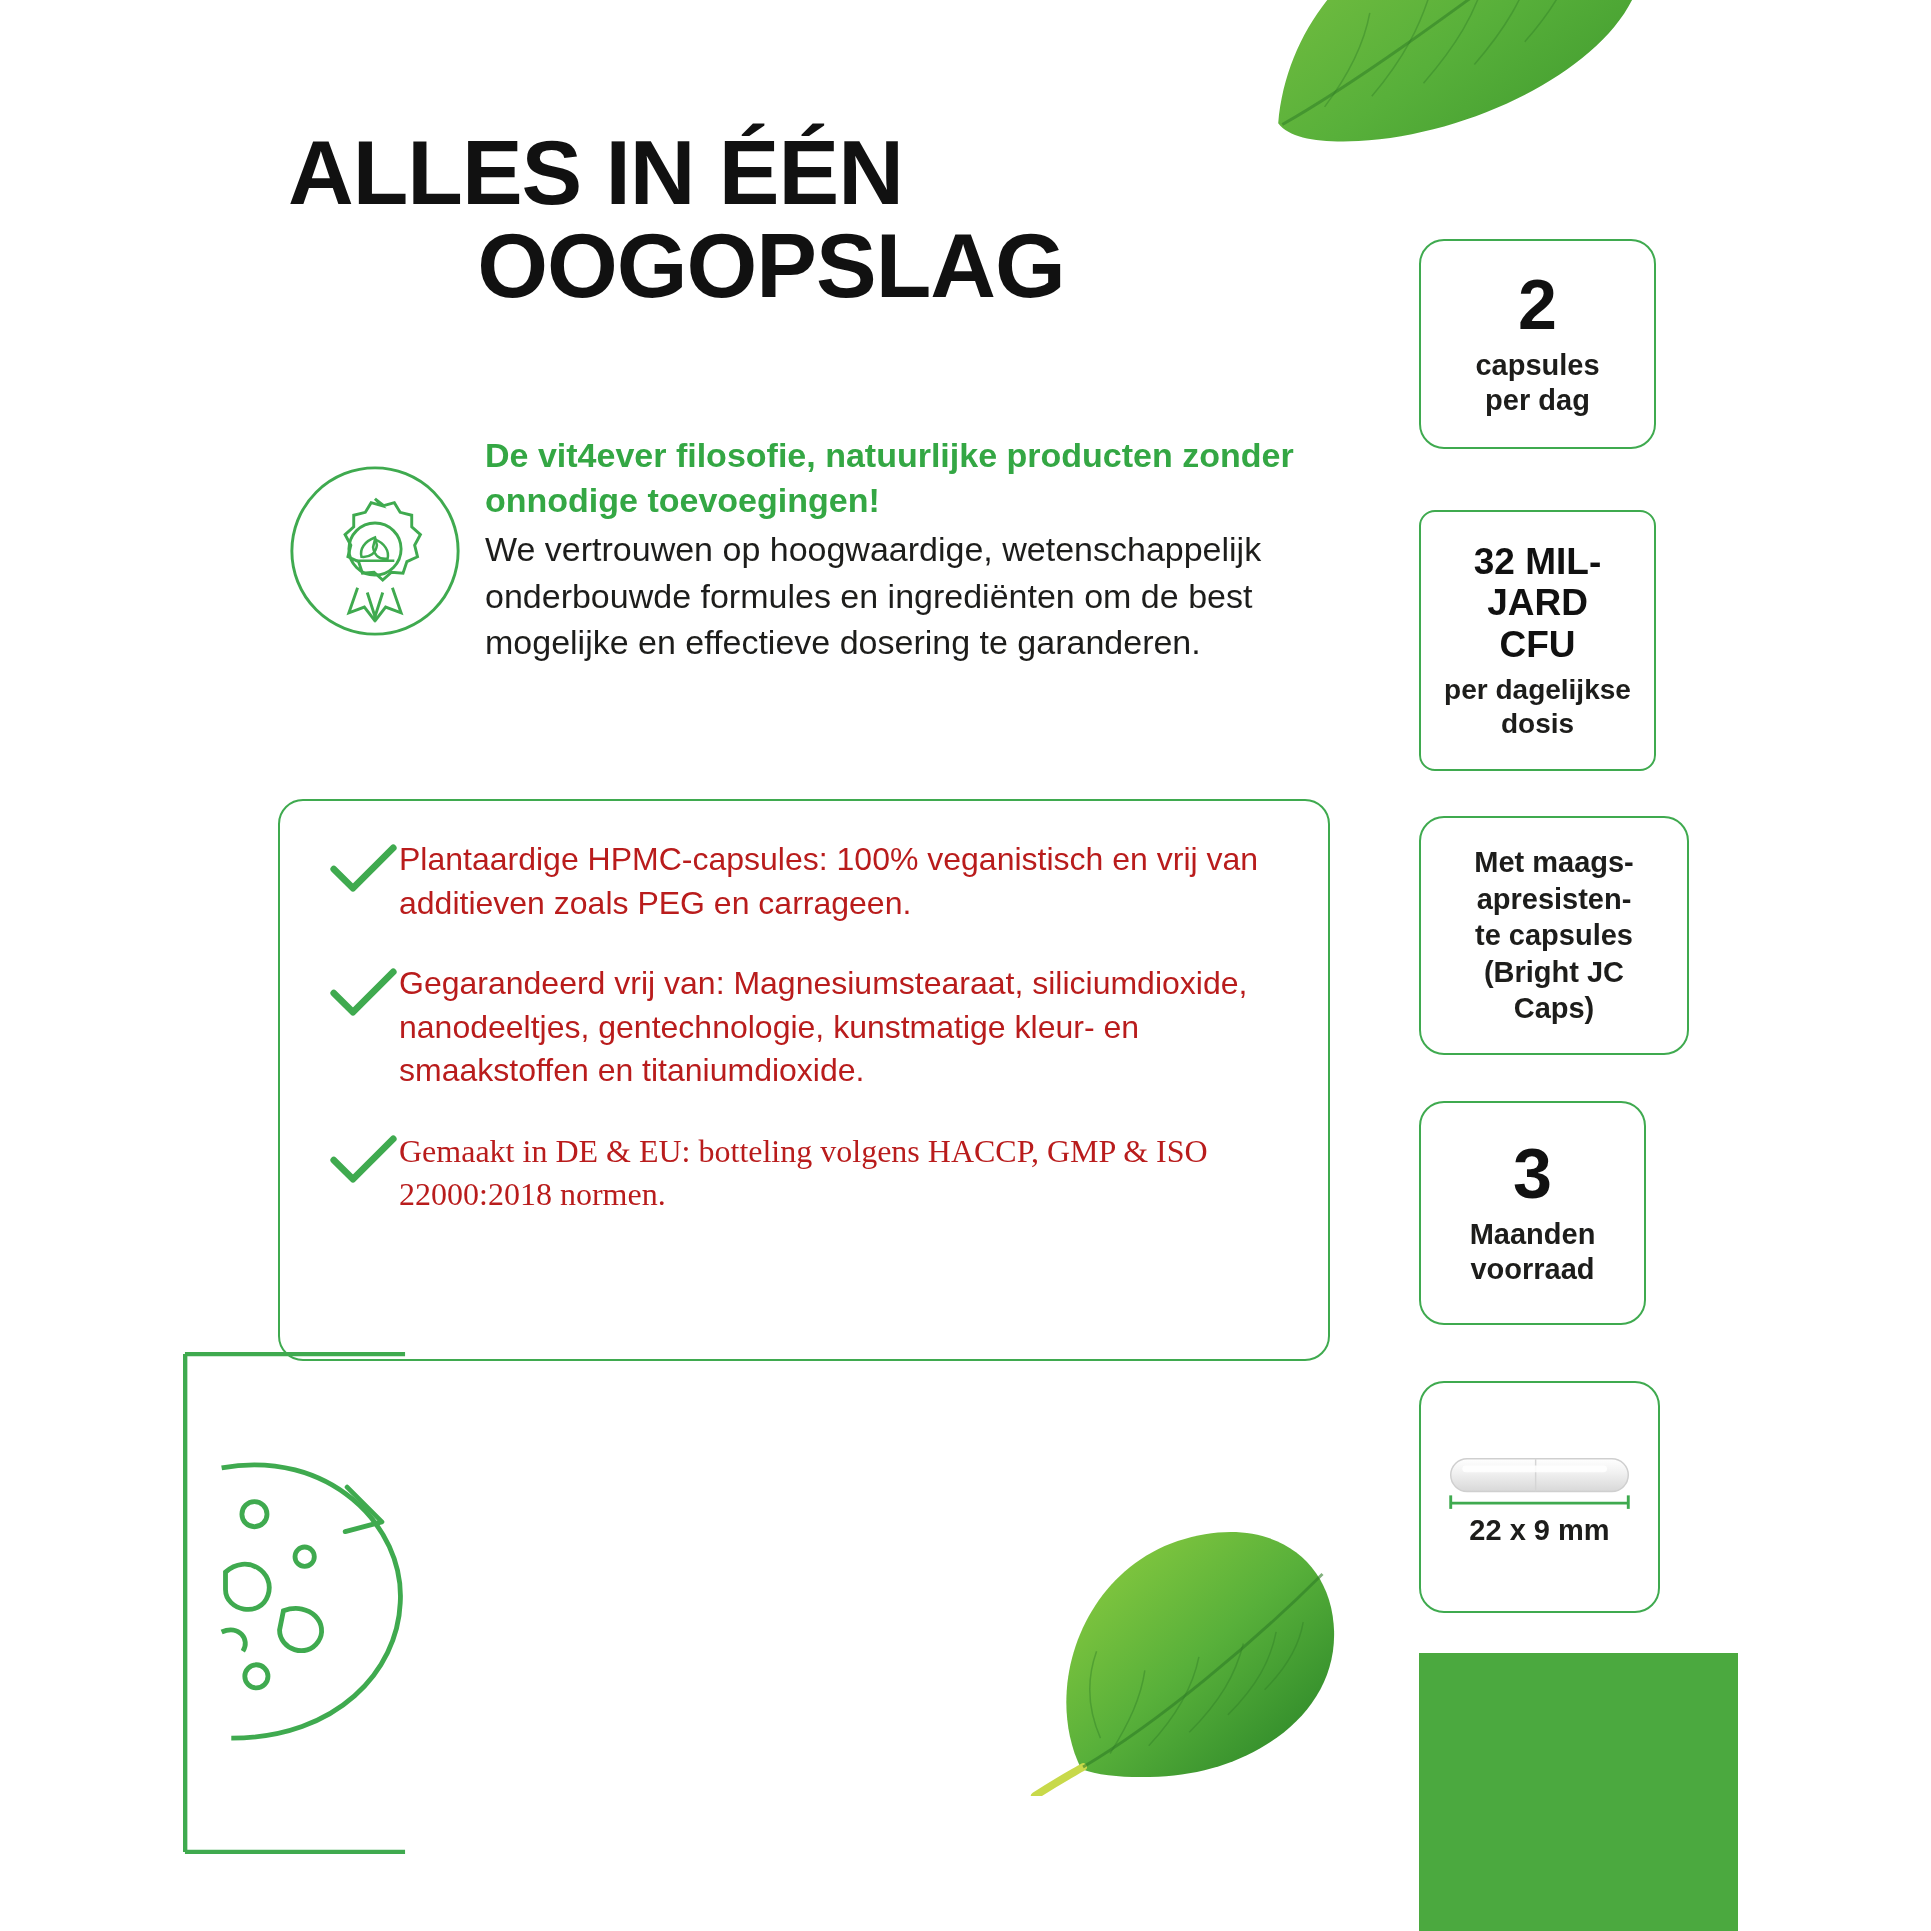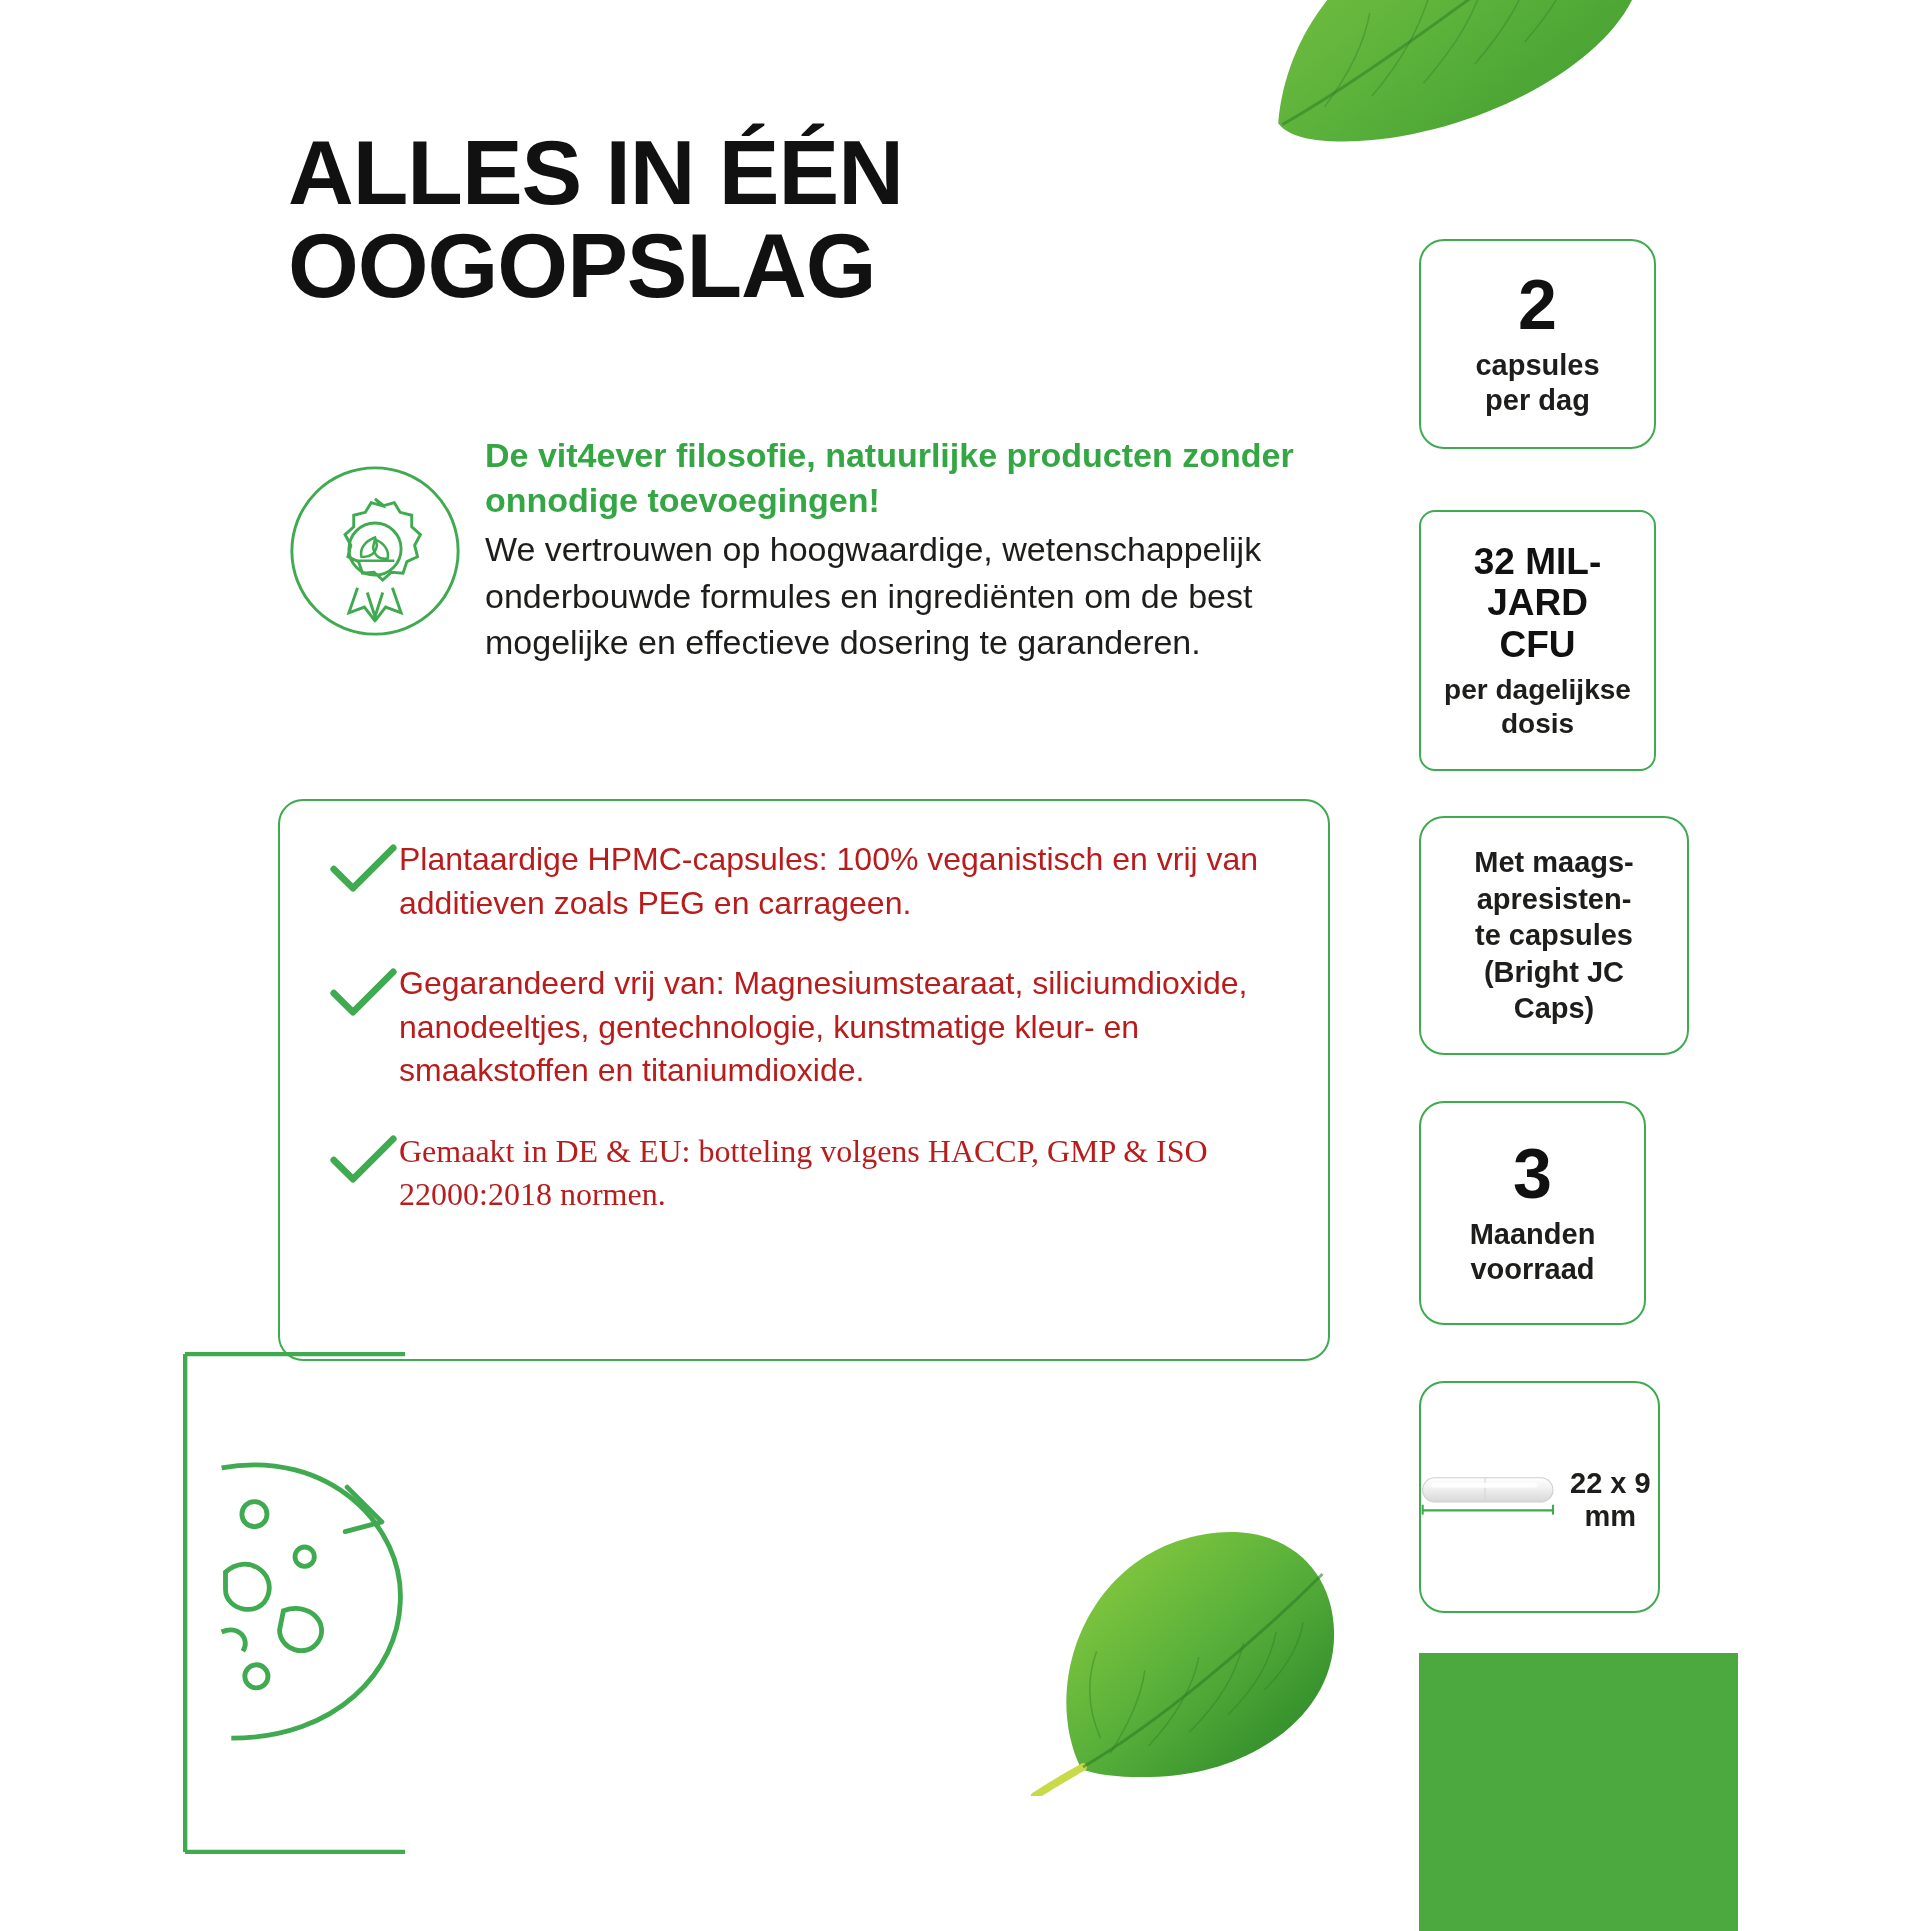--- a/index.html
+++ b/index.html
@@ -29,21 +29,21 @@
     left: 288px;
     top: 66px;
     width: 966px;
     font-size: 91px;
     line-height: 1.02;
     font-weight: 800;
     letter-spacing: -1px;
     color: #111111;
     text-transform: uppercase;
   }
-  .headline .l2 { display: block; }
+  .headline .l2 { display: block; text-align: center; }
 
   
   .philosophy {
     position: absolute;
     left: 288px;
     top: 425px;
     width: 1072px;
     display: flex;
     align-items: flex-start;
   }
@@ -149,21 +149,21 @@
   }
 
   #badge-capsules { left: 1419px; top: 239px; width: 237px; height: 210px; }
   #badge-cfu      { left: 1419px; top: 510px; width: 237px; height: 261px; border-radius: 16px; }
   #badge-gastro   { left: 1419px; top: 816px; width: 270px; height: 239px; }
   #badge-supply   { left: 1419px; top: 1101px; width: 227px; height: 224px; }
   #badge-size     { left: 1419px; top: 1381px; width: 241px; height: 232px; }
 
   .capsule-wrap {
     display: flex;
-    flex-direction: row;
+    flex-direction: column;
   }
   .capsule-img {
     width: 193px;
     height: 62px;
   }
   .size-label {
     font-size: 29px;
     font-weight: 700;
     margin-top: 5.8px;
   }

